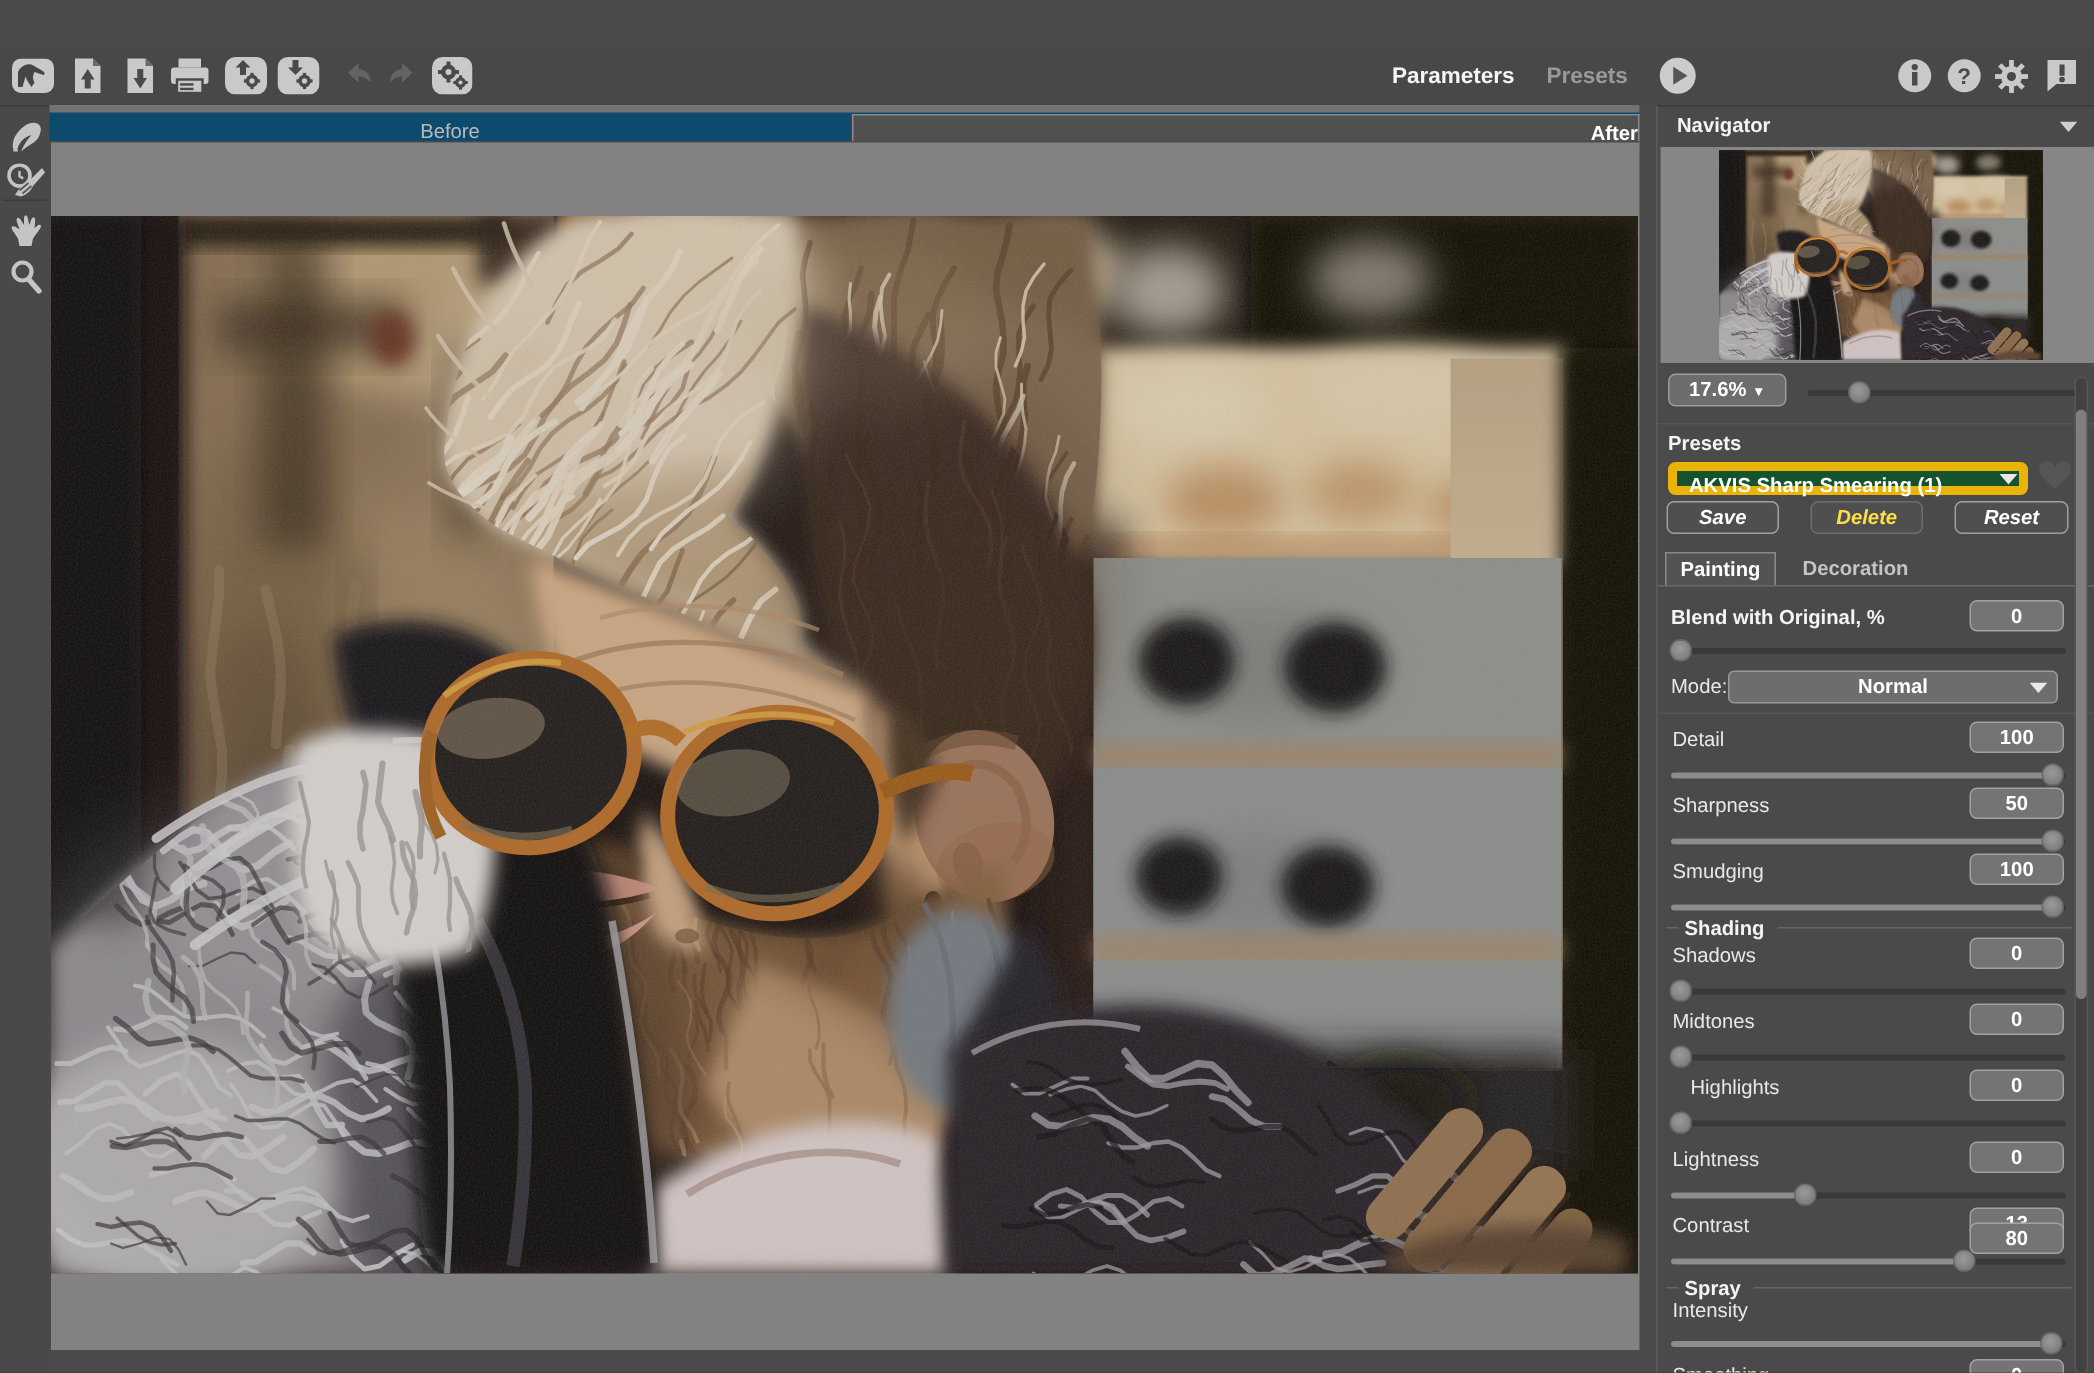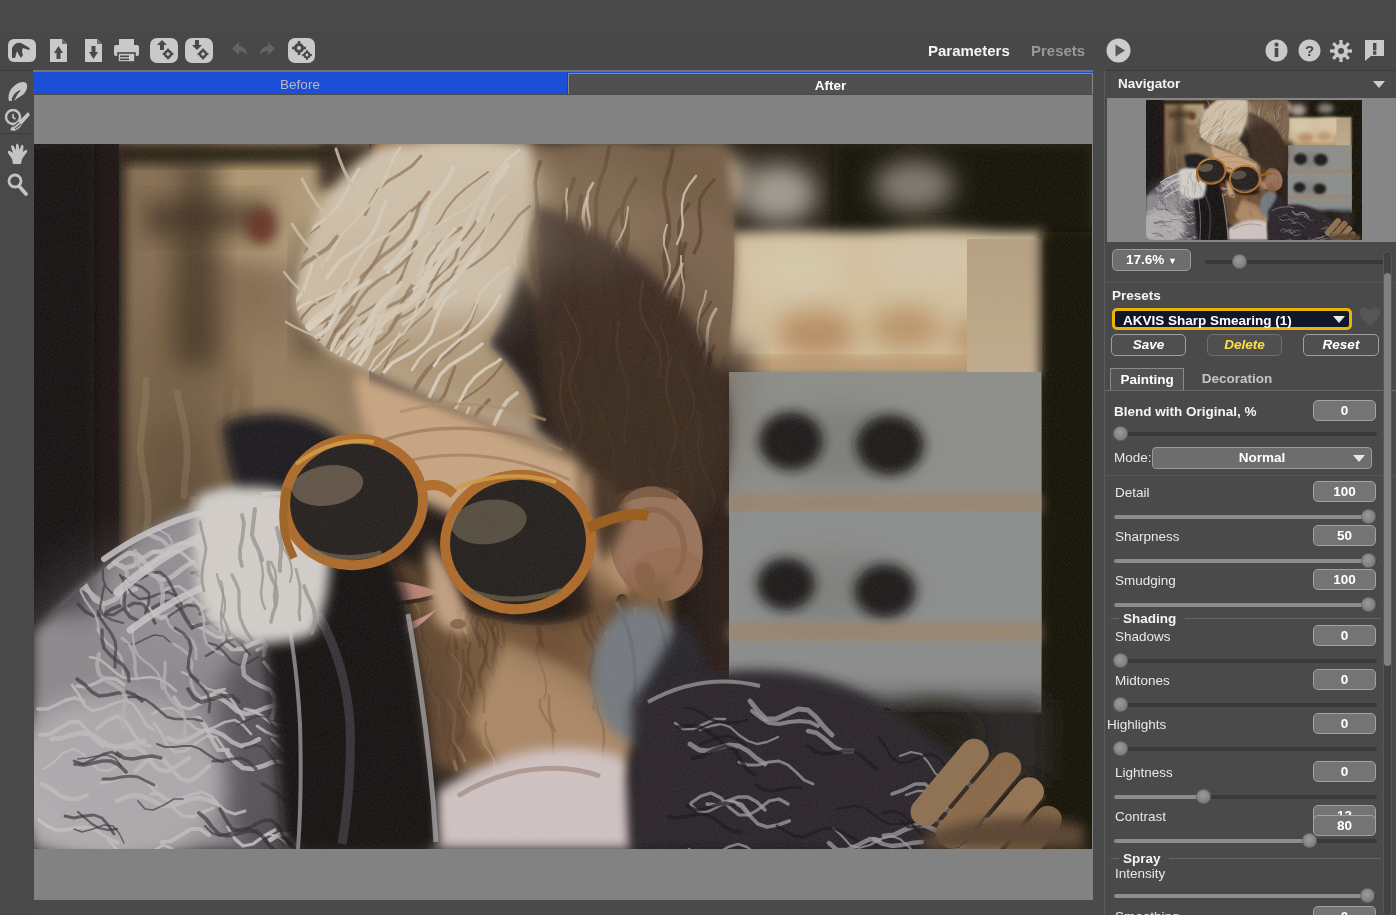--- a/index.html
+++ b/index.html
@@ -16,25 +16,25 @@
 
 
 #toolbar { position:absolute; left:0; top:31px; width:1396px; height:39px; background:#484848; }
 .tb-label { position:absolute; top:11px; font-size:15px; font-weight:bold; }
 
 
 #sidebar { position:absolute; left:0; top:70px; width:33px; height:845px; background:#494949; border-top:1px solid #3a3a3a;}
 #sidebar .sep { position:absolute; left:2px; width:29px; height:1px; background:#3c3c3c; }
 
 
-#tabbar { position:absolute; left:33px; top:70px; width:1060px; height:24px; background:#1d4ed8; border-top:2px solid #737373;}
+#tabbar { position:absolute; left:33px; top:70px; width:1060px; height:24px; background:#0c4a6e; border-top:5px solid #737373;}
 #tab-before { position:absolute; left:0; top:1px; width:535px; height:23px; color:#b9b9b9;
   font-size:13.5px; text-align:center; line-height:23px; border-right:1px solid #404040;}
 #tab-after { position:absolute; left:535px; top:1px; width:525px; height:23px; color:#ffffff; font-weight:bold;
-  font-size:13.5px; text-align:center; line-height:23px; background:#505050;
+  font-size:13.5px; text-align:right; line-height:23px; background:#505050;
   border:1px solid #8a8a8a; border-bottom:none; }
 #canvasarea { position:absolute; left:33px; top:94px; width:1060px; height:807px; background:#4a4a4a; }
 #grayview { position:absolute; left:1px; top:1px; width:1059px; height:805px; background:#828282; }
 #mainpic { position:absolute; left:34px; top:144px; width:1058px; height:705px; }
 
 
 #rpanel { position:absolute; left:1104px; top:70px; width:292px; height:845px; background:#4a4a4a;
   border-left:1px solid #5c5c5c; border-top:1px solid #3a3a3a; }
 .rp { position:absolute; }
 .lbl { color:#e8e8e8; font-size:13.5px; }
@@ -874,21 +874,21 @@
     <svg class="rp" style="left:41px;top:29px" width="216" height="140" viewBox="0 0 1058 705" preserveAspectRatio="none">
         <use href="#pic"></use>
       </svg>
 
     <div class="rp" style="left:7px;top:178px;width:79px;height:22px;background:#6d6d6d;border:1px solid #9a9a9a;border-radius:5px;color:#fff;font-weight:bold;font-size:13.5px;text-align:center;line-height:20px;">17.6% <span style="font-size:9px;">▼</span></div>
     <div class="slider" style="left:100px;top:189px;width:186px;"></div>
     <div class="knob" style="left:127px;top:183px;"></div>
     <div class="rp" style="left:0px;top:211px;width:292px;height:1px;background:#555;"></div>
 
     <div class="rp blbl" style="left:7px;top:217px">Presets</div>
-    <div class="rp" style="left:7px;top:237px;width:240px;height:22px;background:#0f172a;border:3px solid #eab308;border-radius:5px;color:#fff;font-weight:bold;font-size:13.5px;line-height:20px;padding-left:8px;">AKVIS Sharp Smearing (1)</div>
+    <div class="rp" style="left:7px;top:237px;width:240px;height:22px;background:#14532d;border:6px solid #eab308;border-radius:5px;color:#fff;font-weight:bold;font-size:13.5px;line-height:20px;padding-left:8px;">AKVIS Sharp Smearing (1)</div>
     <svg class="rp" style="left:228px;top:245px" width="12" height="8">
         <path d="M0 0 L12 0 L6 7 Z" fill="#e8e8e8"></path>
       </svg>
     <svg class="rp" style="left:254px;top:236px" width="22" height="20" viewBox="0 0 22 20">
       <path d="M11 19 C4 13 0.5 9 0.5 5.5 C0.5 2.5 3 0.5 5.8 0.5 C8 0.5 10 2 11 4 C12 2 14 0.5 16.2 0.5 C19 0.5 21.5 2.5 21.5 5.5 C21.5 9 18 13 11 19 Z" fill="#565656"></path>
     </svg>
 
     <div class="btn" style="left:6px;top:263px;">Save</div>
     <div class="btn" style="left:102px;top:263px;color:#fde047;border-color:#6e6e6e;">Delete</div>
     <div class="btn" style="left:198px;top:263px;width:76px;">Reset</div>
@@ -936,21 +936,21 @@
     <div class="rp lbl" style="left:10px;top:558px">Shadows</div>
     <div class="valbox" style="left:208px;top:554px;">0</div>
     <div class="slider" style="left:9px;top:588px;width:263px;"></div>
     <div class="knob" style="left:8px;top:582px;"></div>
 
     <div class="rp lbl" style="left:10px;top:602px">Midtones</div>
     <div class="valbox" style="left:208px;top:598px;">0</div>
     <div class="slider" style="left:9px;top:632px;width:263px;"></div>
     <div class="knob" style="left:8px;top:626px;"></div>
 
-    <div class="rp lbl" style="left:2px;top:646px">Highlights</div>
+    <div class="rp lbl" style="left:22px;top:646px">Highlights</div>
     <div class="valbox" style="left:208px;top:642px;">0</div>
     <div class="slider" style="left:9px;top:676px;width:263px;"></div>
     <div class="knob" style="left:8px;top:670px;"></div>
 
     <div class="rp lbl" style="left:10px;top:694px">Lightness</div>
     <div class="valbox" style="left:208px;top:690px;">0</div>
     <div class="slider" style="left:9px;top:724px;width:263px;">
         <div class="fill" style="width:93px"></div>
       </div>
     <div class="knob" style="left:91px;top:718px;"></div>

